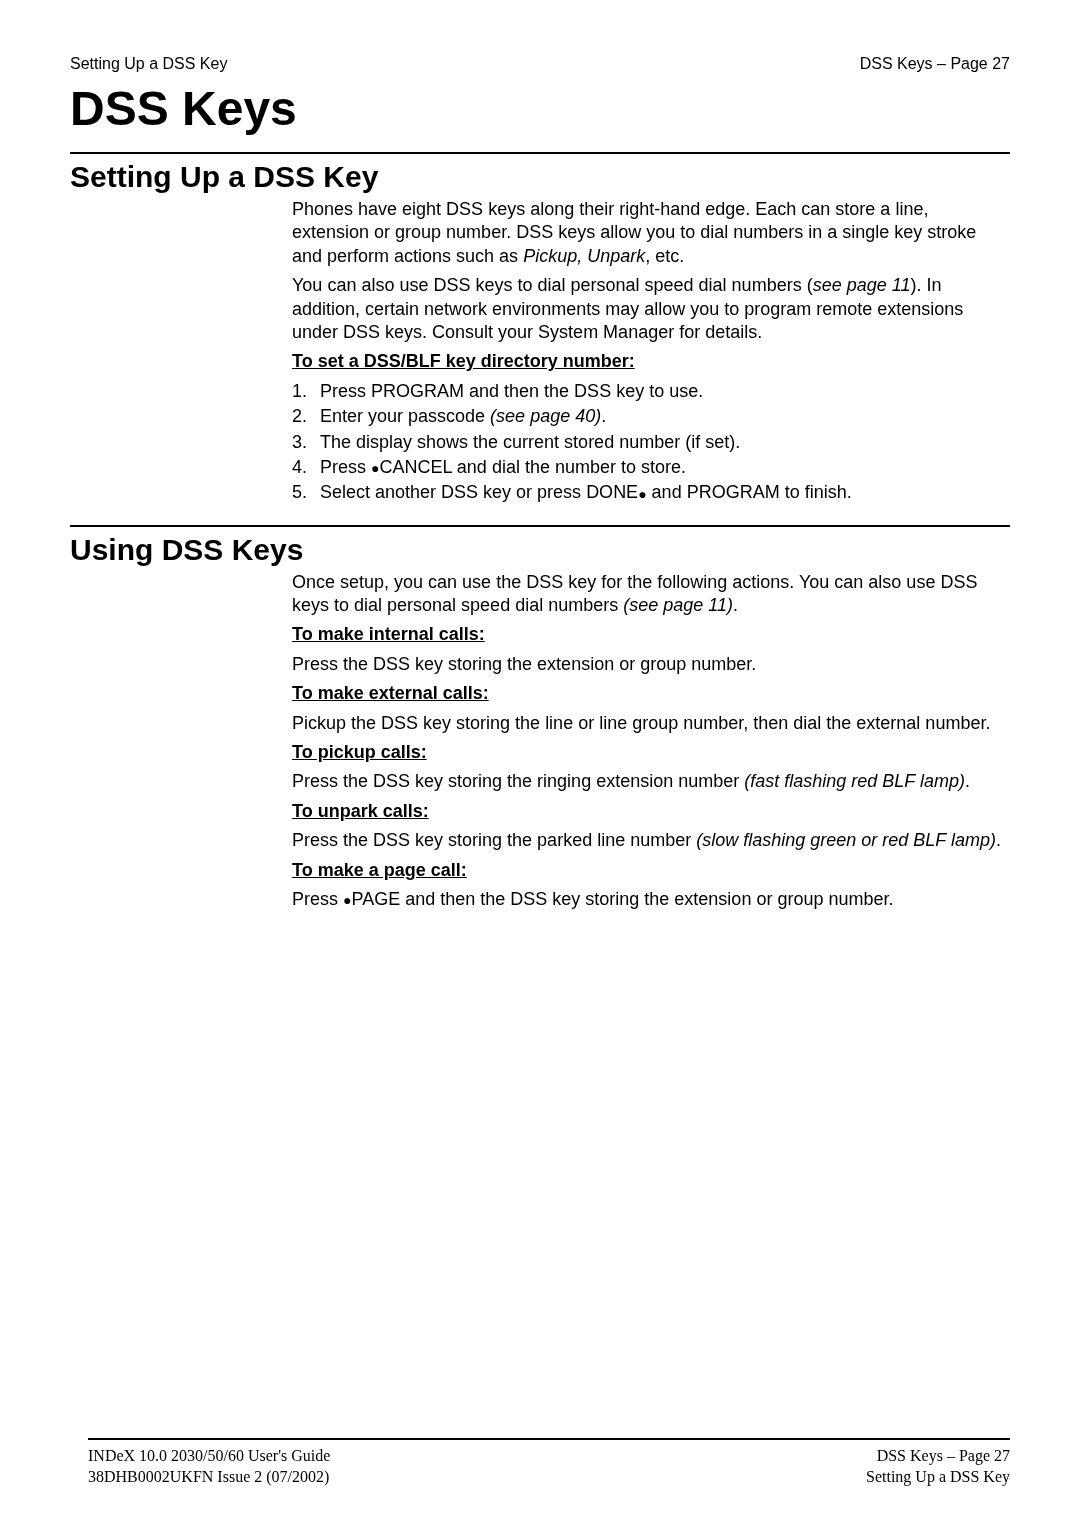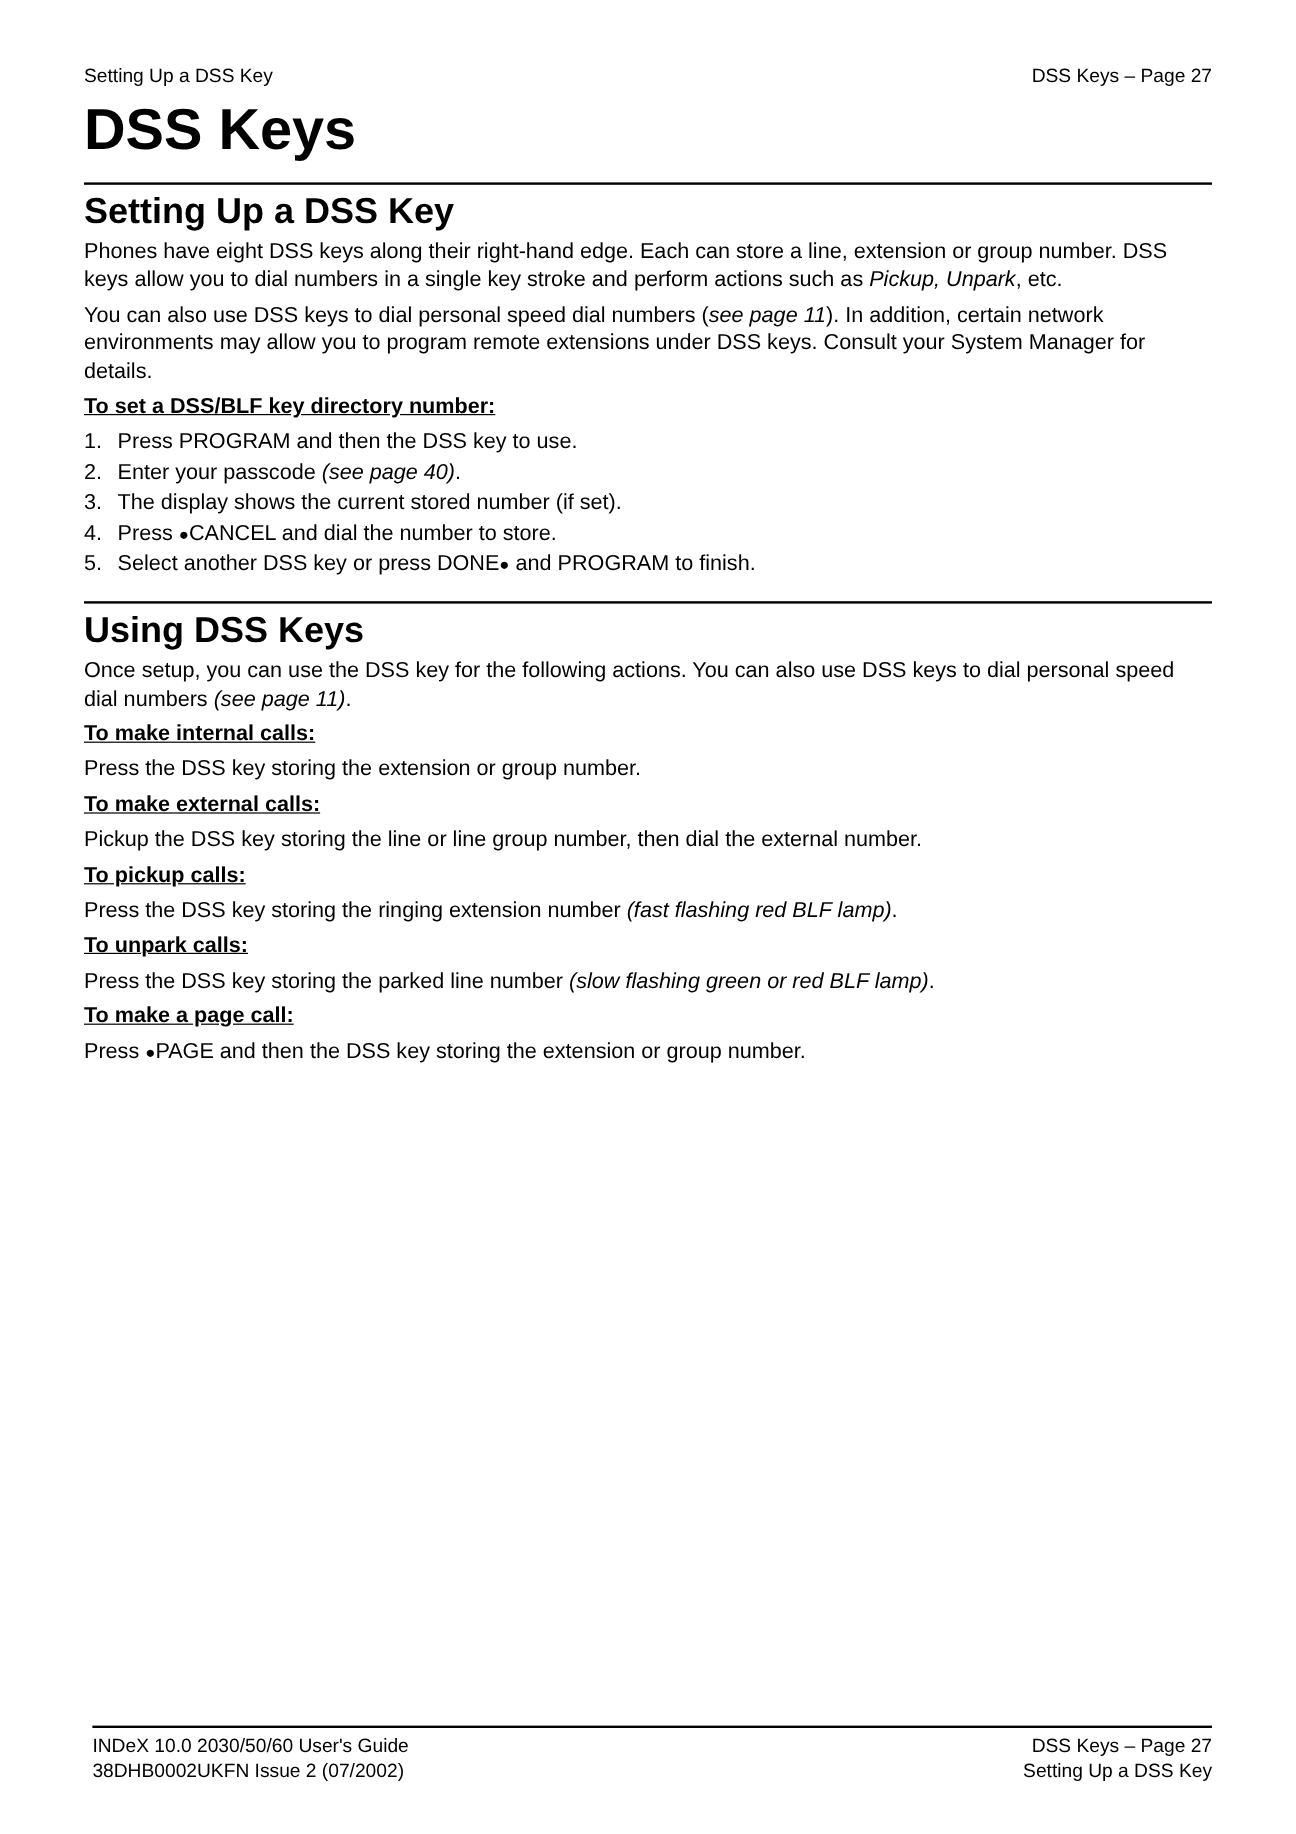--- a/index.html
+++ b/index.html
@@ -33,20 +33,21 @@
       border-top: 2px solid #000;
       margin: 2px 0 4px 0;
     }
     .section-title {
       font-size: 30px;
       font-weight: bold;
       margin-top: 6px;
       margin-bottom: 4px;
     }
     .content-block {
+      margin-left: 222px;
       font-size: 18px;
       line-height: 1.3;
     }
     .content-block p {
       margin-bottom: 6px;
     }
     .underline-bold {
       text-decoration: underline;
       font-weight: bold;
     }
@@ -68,22 +69,23 @@
       flex-shrink: 0;
     }
     .hr-thin {
       border: none;
       border-top: 2px solid #000;
       margin: 20px 0 6px 0;
     }
     .footer {
       position: absolute;
       bottom: 40px;
-      left: 77px;
+      left: 88px;
       right: 70px;
+      font-family: Liberation Serif, serif;
     }
     .footer-hr {
       border: none;
       border-top: 2px solid #000;
       margin-bottom: 6px;
     }
     .footer-row {
       display: flex;
       justify-content: space-between;
       font-size: 16px;

